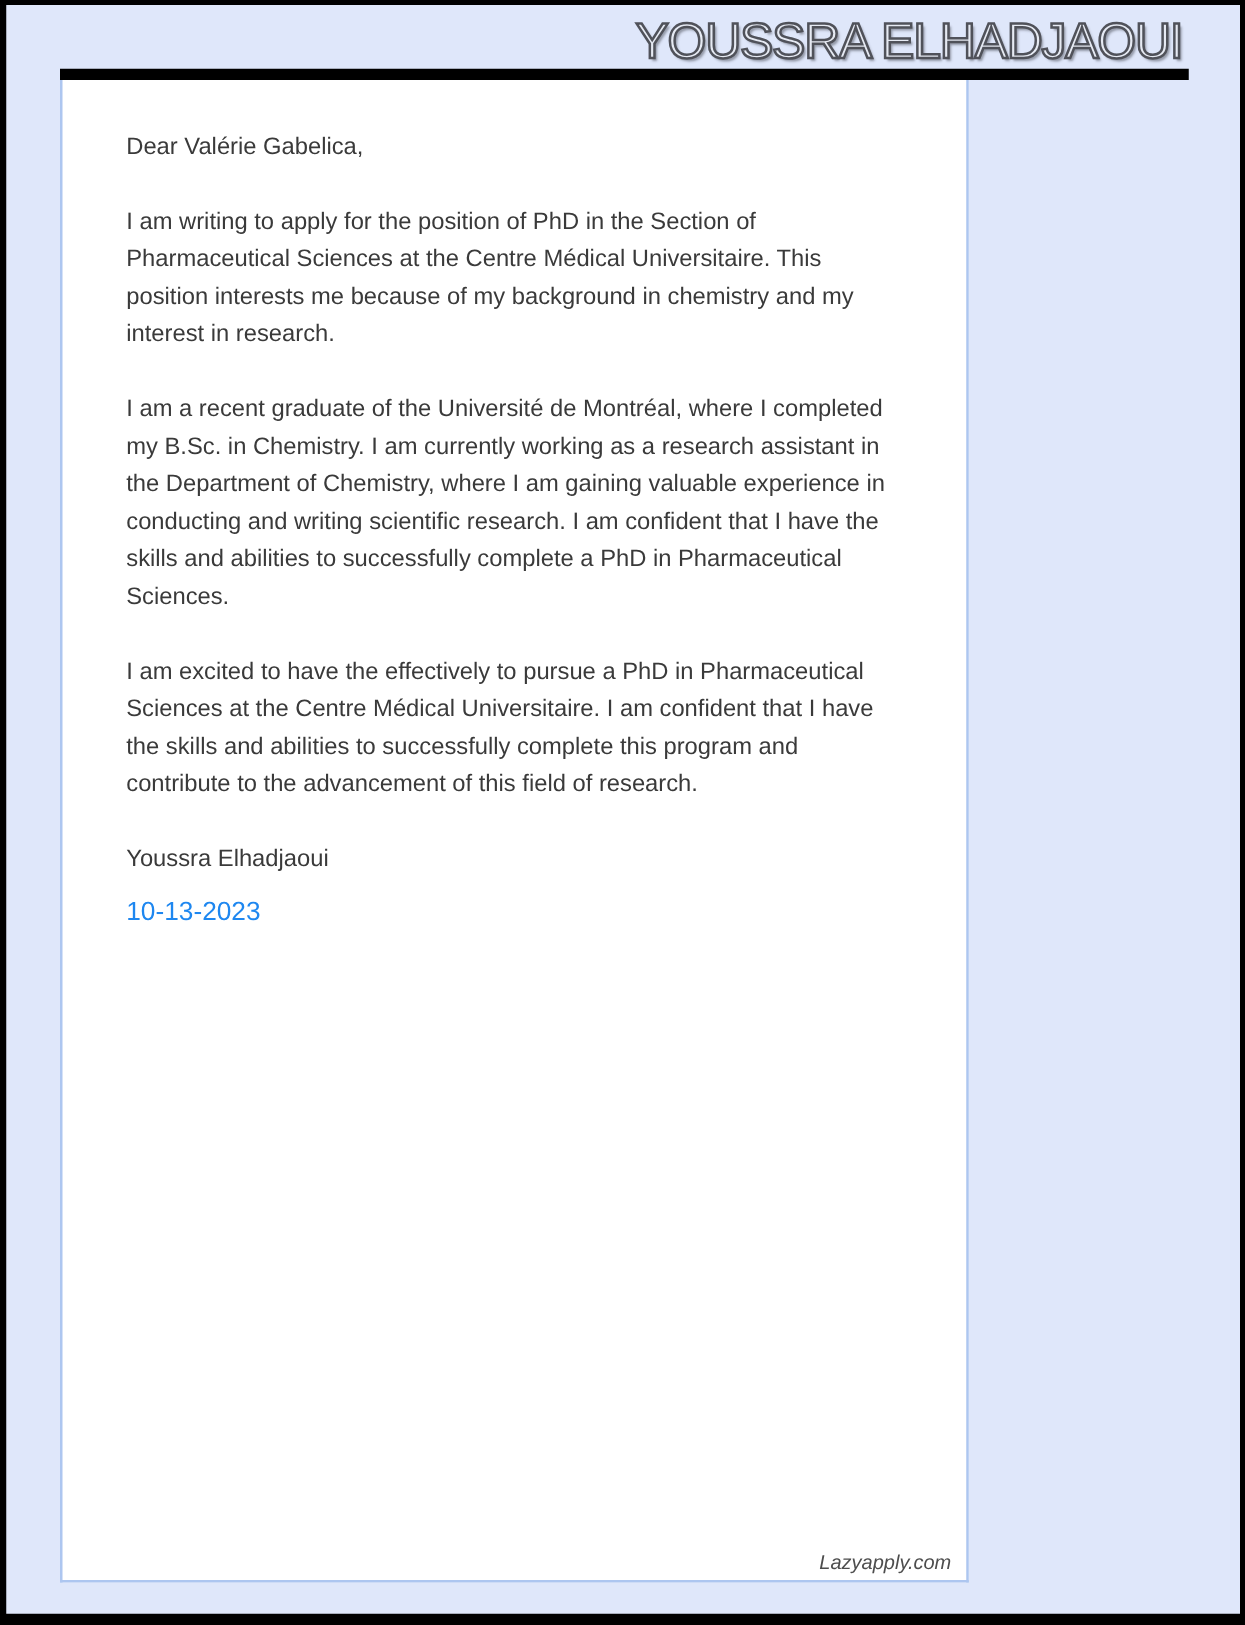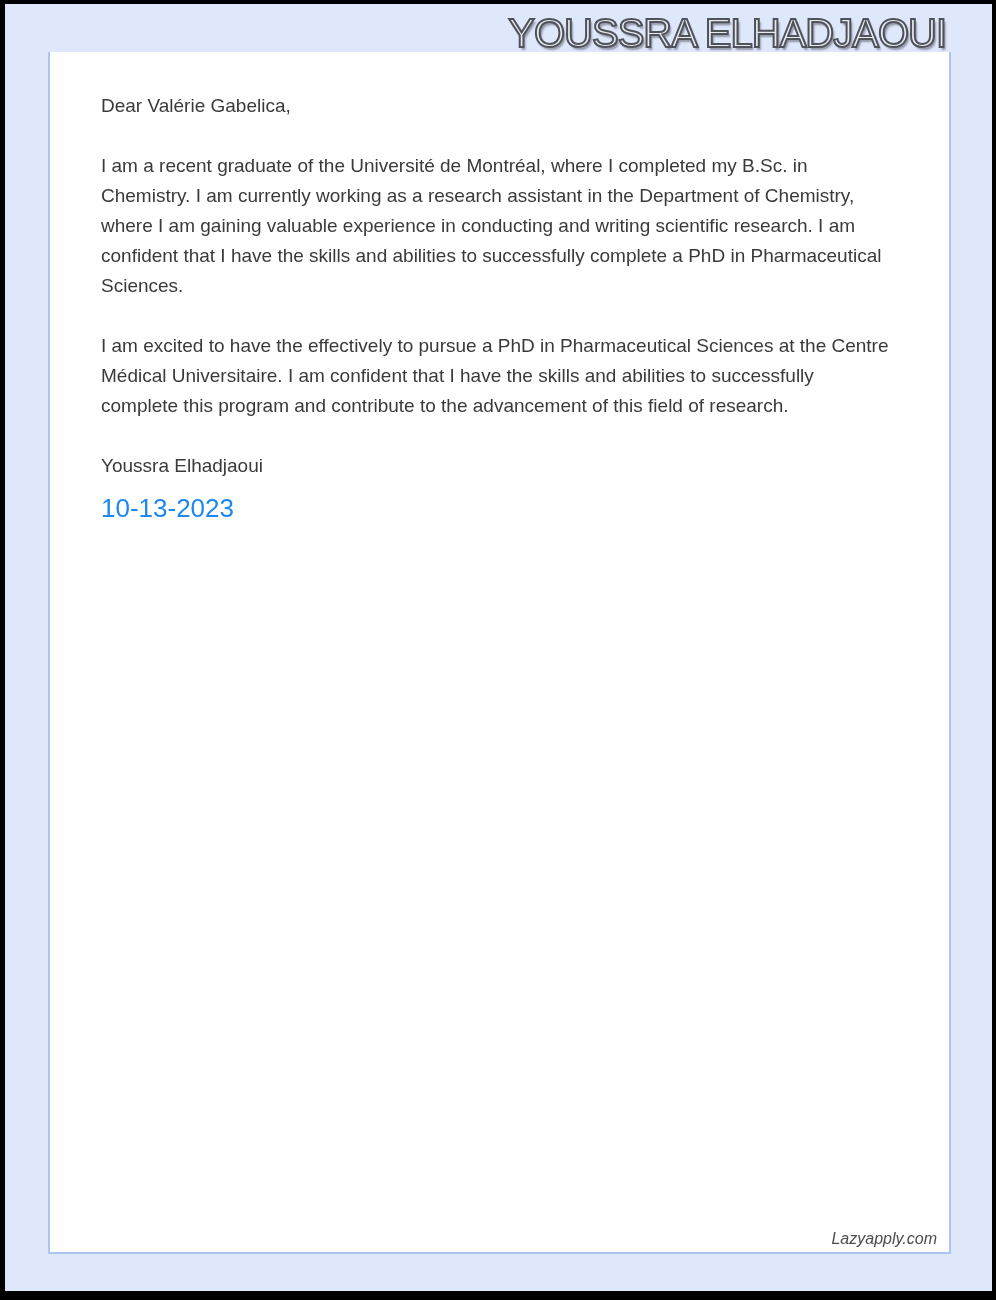--- a/index.html
+++ b/index.html
@@ -50,39 +50,39 @@
     position: absolute;
     left: 43px;
     top: 51px;
     width: 903px;
     height: 9px;
     background: var(--frame);
   }
   .page {
     position: absolute;
     left: 43px;
-    top: 48px;
-    width: 903px;
+    top: 60px;
+    width: 727px;
     height: 1202px;
     background: var(--page-bg);
     border: 2px solid var(--page-border);
     border-top: none;
   }
   .content {
     padding: 39px 55px 0 51px;
     color: var(--text);
     font-size: 19px;
     line-height: 30px;
   }
   .content p { margin: 0; }
   .greeting { margin-top: 0; }
   .body-paragraph, .closing, .signature { margin-top: 30px !important; }
   .date {
     margin-top: 12px !important;
-    font-size: 26px;
+    font-size: 21px;
     color: var(--date);
   }
   .watermark {
     position: absolute;
     right: 12px;
     bottom: 4px;
     font-size: 16px;
     color: var(--watermark);
     font-style: italic;
   }
@@ -94,20 +94,21 @@
 
   <div class="header-name">YOUSSRA ELHADJAOUI</div>
 
   <div class="topbar"></div>
 
   <div class="page">
     <div class="content">
 
       <p class="greeting">Dear Valérie Gabelica,</p>
 
+      <p class="body-paragraph">I am writing to apply for the position of PhD in the Section of Pharmaceutical Sciences at the Centre Médical Universitaire. This position interests me because of my background in chemistry and my interest in research.</p>
 
       <p class="body-paragraph">I am a recent graduate of the Université de Montréal, where I completed my B.Sc. in Chemistry. I am currently working as a research assistant in the Department of Chemistry, where I am gaining valuable experience in conducting and writing scientific research. I am confident that I have the skills and abilities to successfully complete a PhD in Pharmaceutical Sciences.</p>
 
 
       <p class="body-paragraph">I am excited to have the effectively to pursue a PhD in Pharmaceutical Sciences at the Centre Médical Universitaire. I am confident that I have the skills and abilities to successfully complete this program and contribute to the advancement of this field of research.</p>
 
 
       <p class="signature">Youssra Elhadjaoui</p>
 
       <p class="date">10-13-2023</p>

